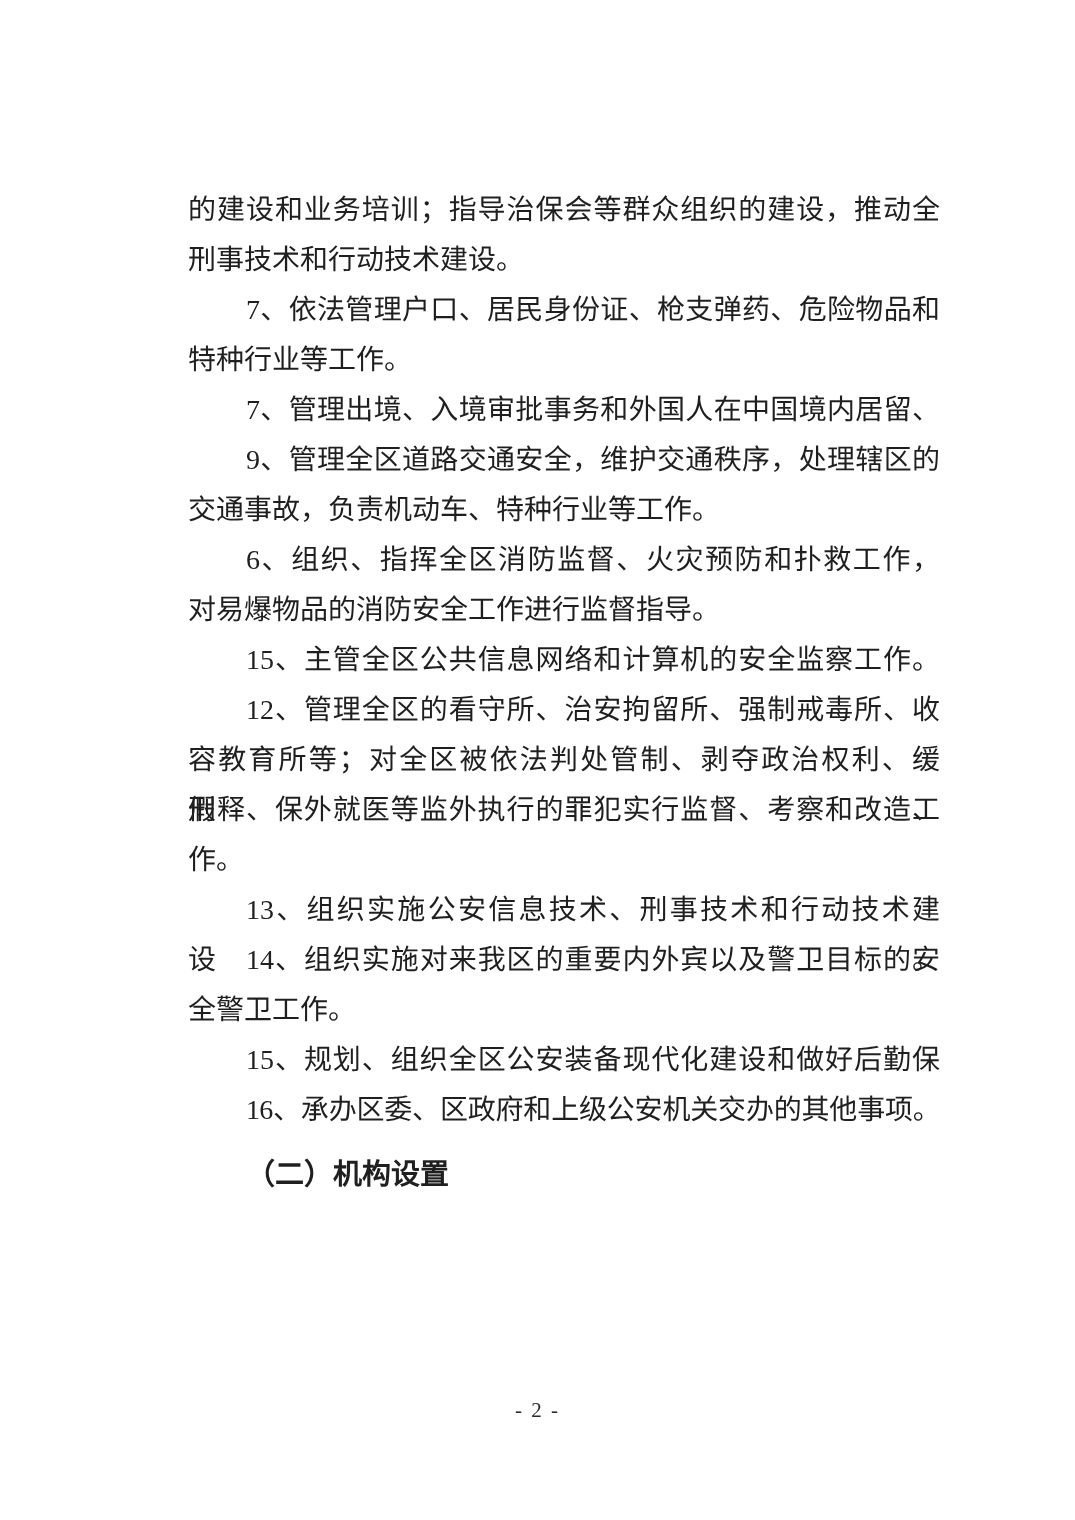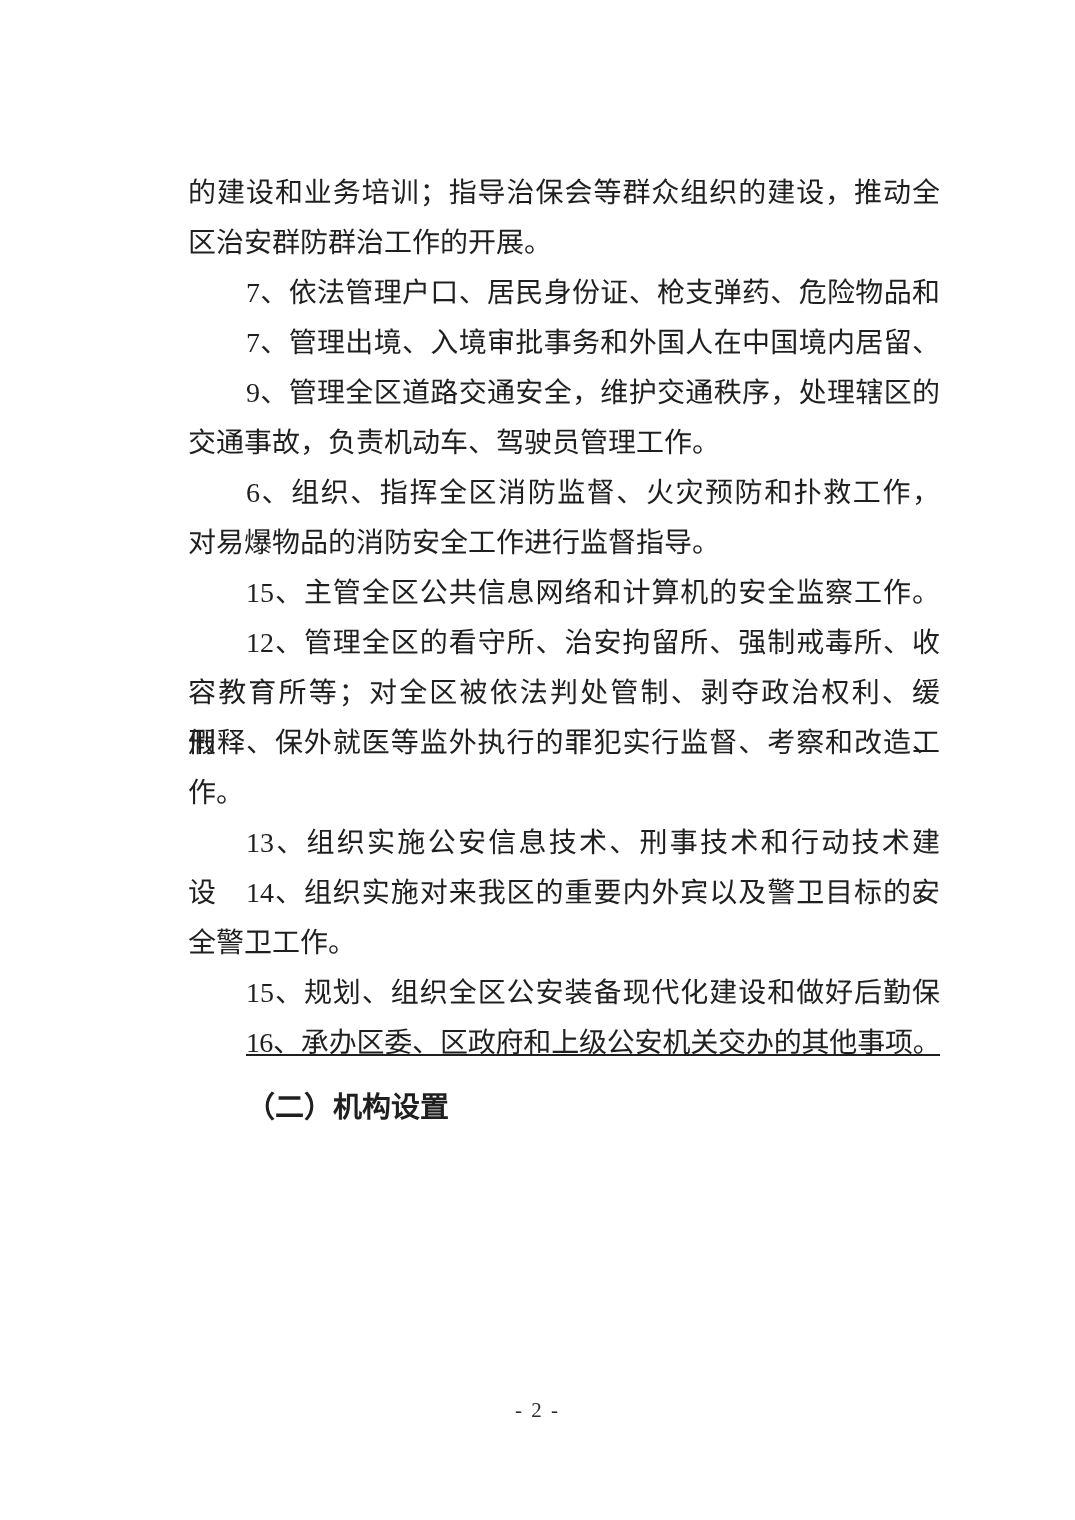--- a/index.html
+++ b/index.html
@@ -12,42 +12,41 @@
     width: 1075px;
     height: 1520px;
     background: #ffffff;
     overflow: hidden;
     font-family: "Liberation Serif", "DejaVu Serif", serif;
     color: #1f1f1f;
   }
   .doc-body {
     position: absolute;
     left: 188px;
-    top: 168px;
+    top: 185px;
     width: 752px;
   }
   .ln {
     margin: 0;
     padding: 0;
     height: 50px;
     line-height: 50px;
     font-size: 28px;
     text-align: justify;
     white-space: normal;
   }
   
   .full {
     text-align-last: justify;
   }
   .ind {
     text-indent: 58px;
   }
   .tight {
     letter-spacing: -0.8px;
-    text-decoration: underline;
   }
   .heading {
     font-weight: bold;
     font-size: 29px;
     height: 52px;
     margin-top: 14px;
     text-align: right;
     text-align-last: left;
   }
   .footer {
@@ -62,28 +61,29 @@
     color: #2a2a2a;
   }
 </style>
 </head>
 <body>
 
 <div class="page">
   <main class="doc-body">
 
     <p class="ln full">的建设和业务培训；指导治保会等群众组织的建设，推动全</p>
-    <p class="ln">区治安群防群治工作的开展。</p>
+    <p class="ln">刑事技术和行动技术建设。</p>
 
     <p class="ln ind full">7、依法管理户口、居民身份证、枪支弹药、危险物品和</p>
+    <p class="ln">特种行业等工作。</p>
 
     <p class="ln ind full">7、管理出境、入境审批事务和外国人在中国境内居留、</p>
 
     <p class="ln ind full">9、管理全区道路交通安全，维护交通秩序，处理辖区的</p>
-    <p class="ln">交通事故，负责机动车、驾驶员管理工作。</p>
+    <p class="ln">交通事故，负责机动车、特种行业等工作。</p>
 
     <p class="ln ind full">6、组织、指挥全区消防监督、火灾预防和扑救工作，</p>
     <p class="ln">对易爆物品的消防安全工作进行监督指导。</p>
 
     <p class="ln ind full">15、主管全区公共信息网络和计算机的安全监察工作。</p>
 
     <p class="ln ind full">12、管理全区的看守所、治安拘留所、强制戒毒所、收</p>
     <p class="ln full">容教育所等；对全区被依法判处管制、剥夺政治权利、缓刑、</p>
     <p class="ln full">假释、保外就医等监外执行的罪犯实行监督、考察和改造工</p>
     <p class="ln">作。</p>

